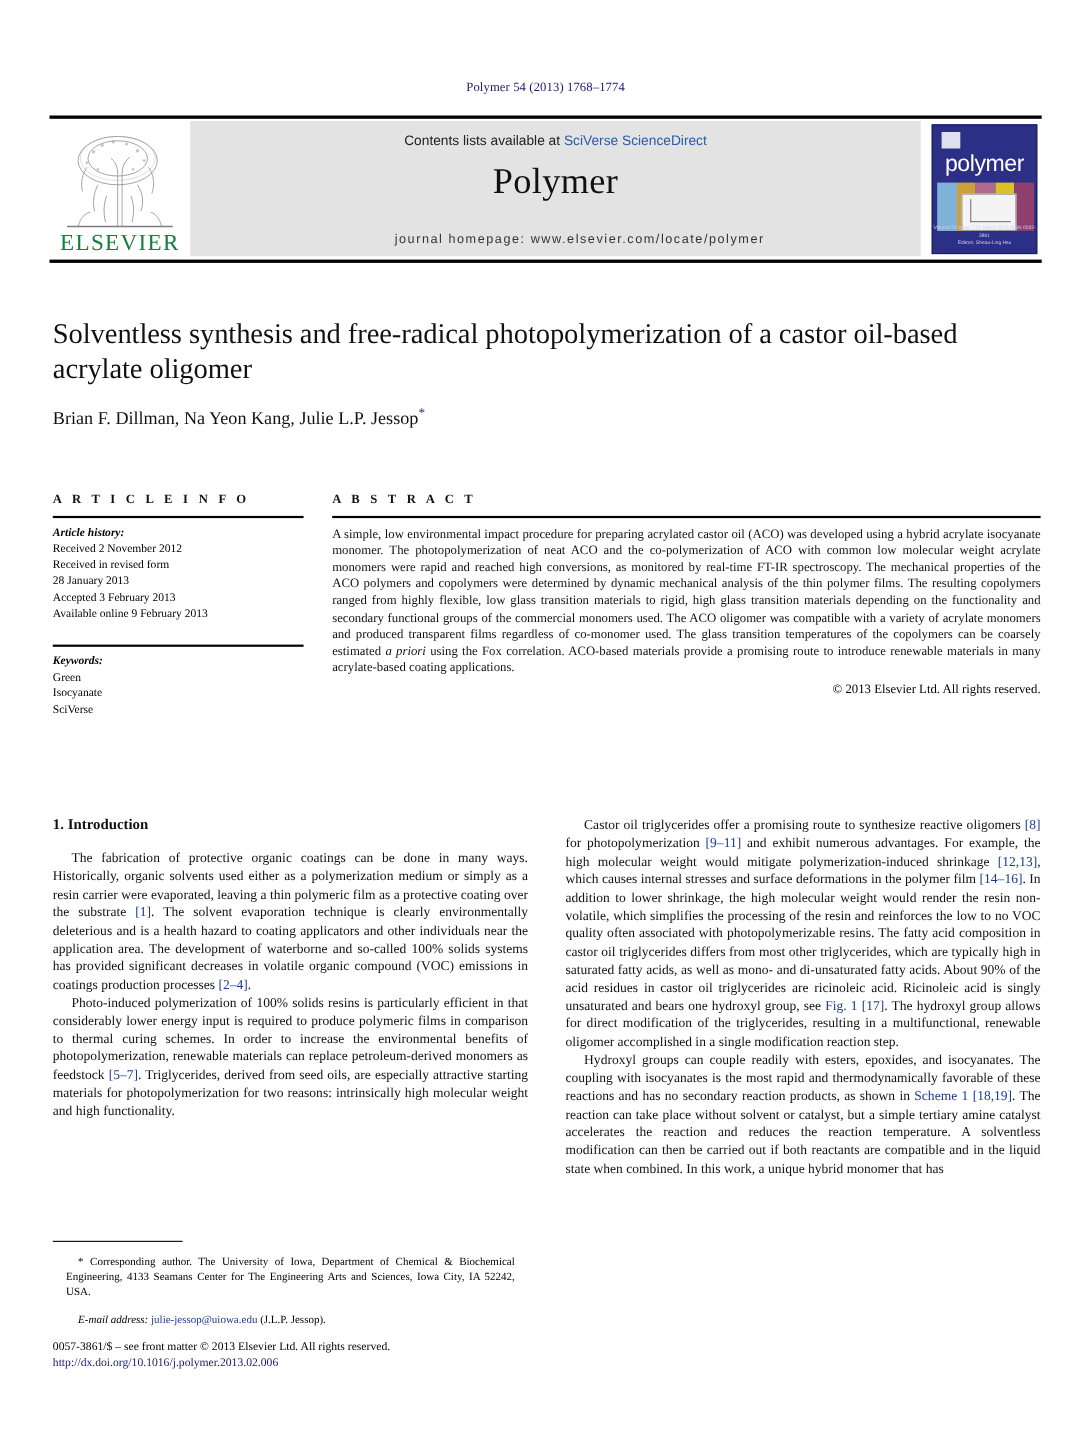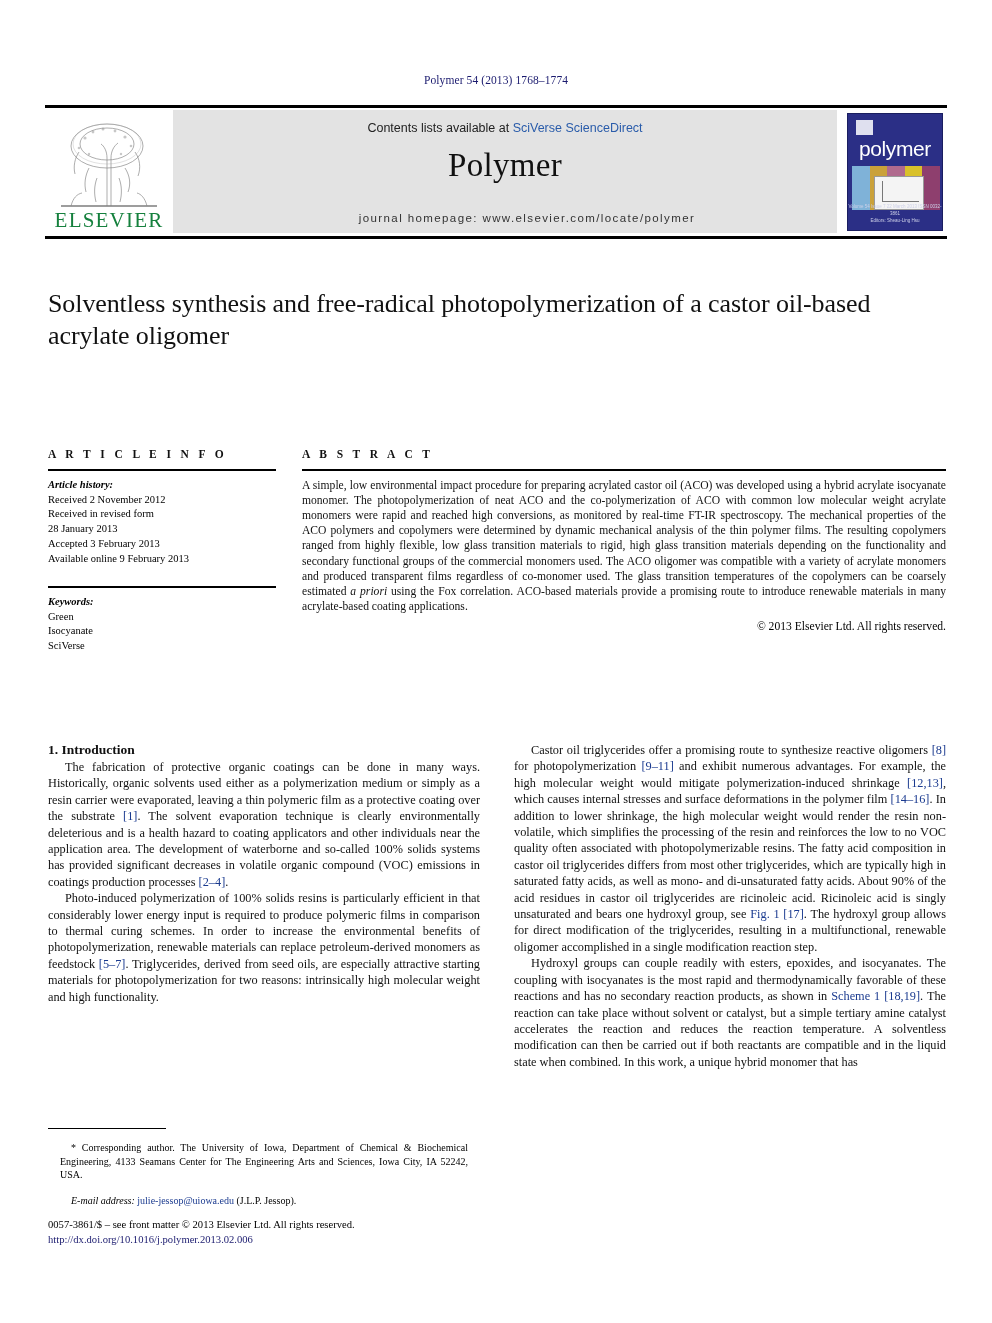--- a/index.html
+++ b/index.html
@@ -295,21 +295,21 @@
     display: flex;
     flex-direction: row;
   }
   .bcol { width: 432px; flex: 0 0 432px; }
   .bgap { width: 34px; flex: 0 0 34px; }
 
   h2.section-title {
     font-family: "Liberation Serif", serif;
     font-size: 13.5px;
     font-weight: bold;
-    margin: 0 0 1px 0;
+    margin: 0 0 14px 0;
     color: #111;
   }
   p.body-p {
     margin: 0;
     font-size: 12.3px;
     line-height: 1.335;
     text-align: justify;
     text-indent: 17px;
     color: #111;
     hyphens: manual;
@@ -424,20 +424,23 @@
           </div>
         </div>
       </div>
 
     </div>
     <div class="rule-bottom"></div>
   </div>
 
   <div class="title-block">
     <h1 class="article-title">Solventless synthesis and free-radical photopolymerization of a castor oil-based acrylate oligomer</h1>
+    <div class="authors">
+      <span>Brian F. Dillman, Na Yeon Kang, Julie L.P. Jessop</span><span class="star">*</span>
+    </div>
   </div>
 
   <div class="info-abstract">
 
     <div class="col-info">
       <div class="sec-head">A R T I C L E   I N F O</div>
       <div class="hr-thin"></div>
       <div class="info-label">Article history:</div>
       <div class="info-line">Received 2 November 2012</div>
       <div class="info-line">Received in revised form</div>

